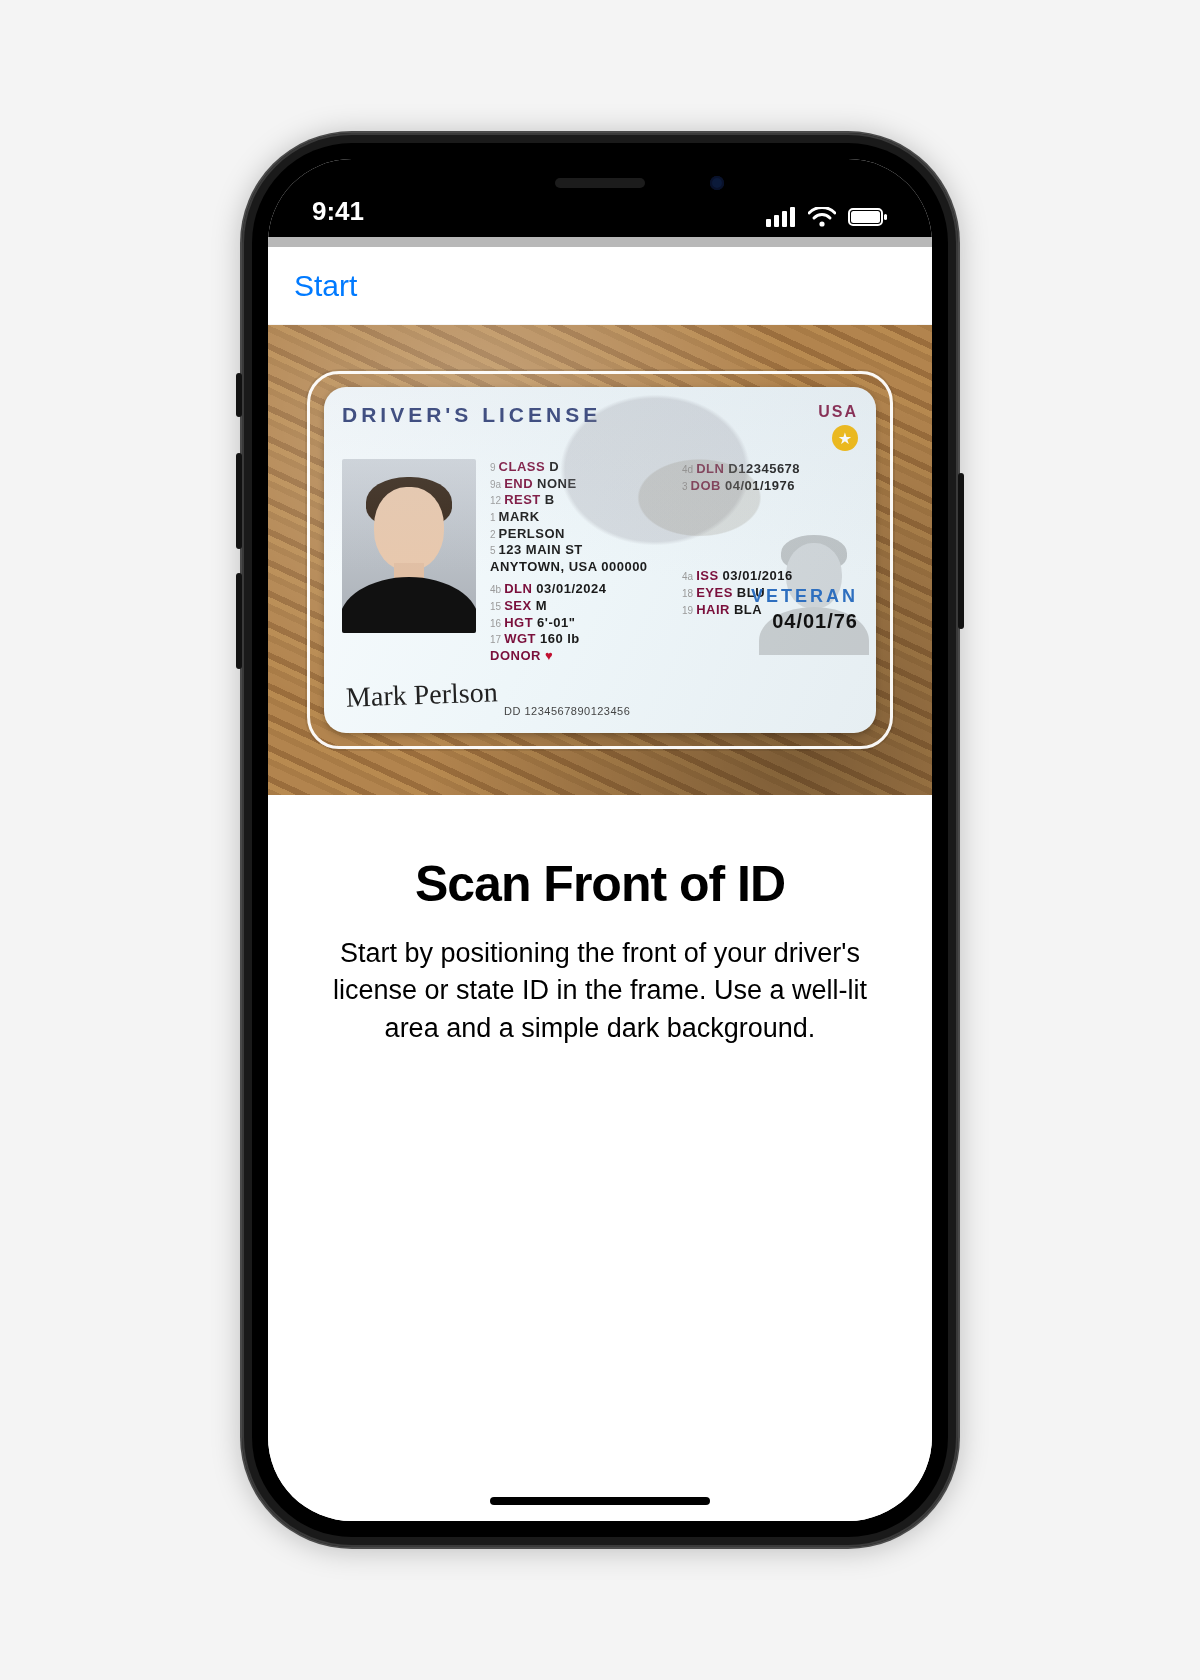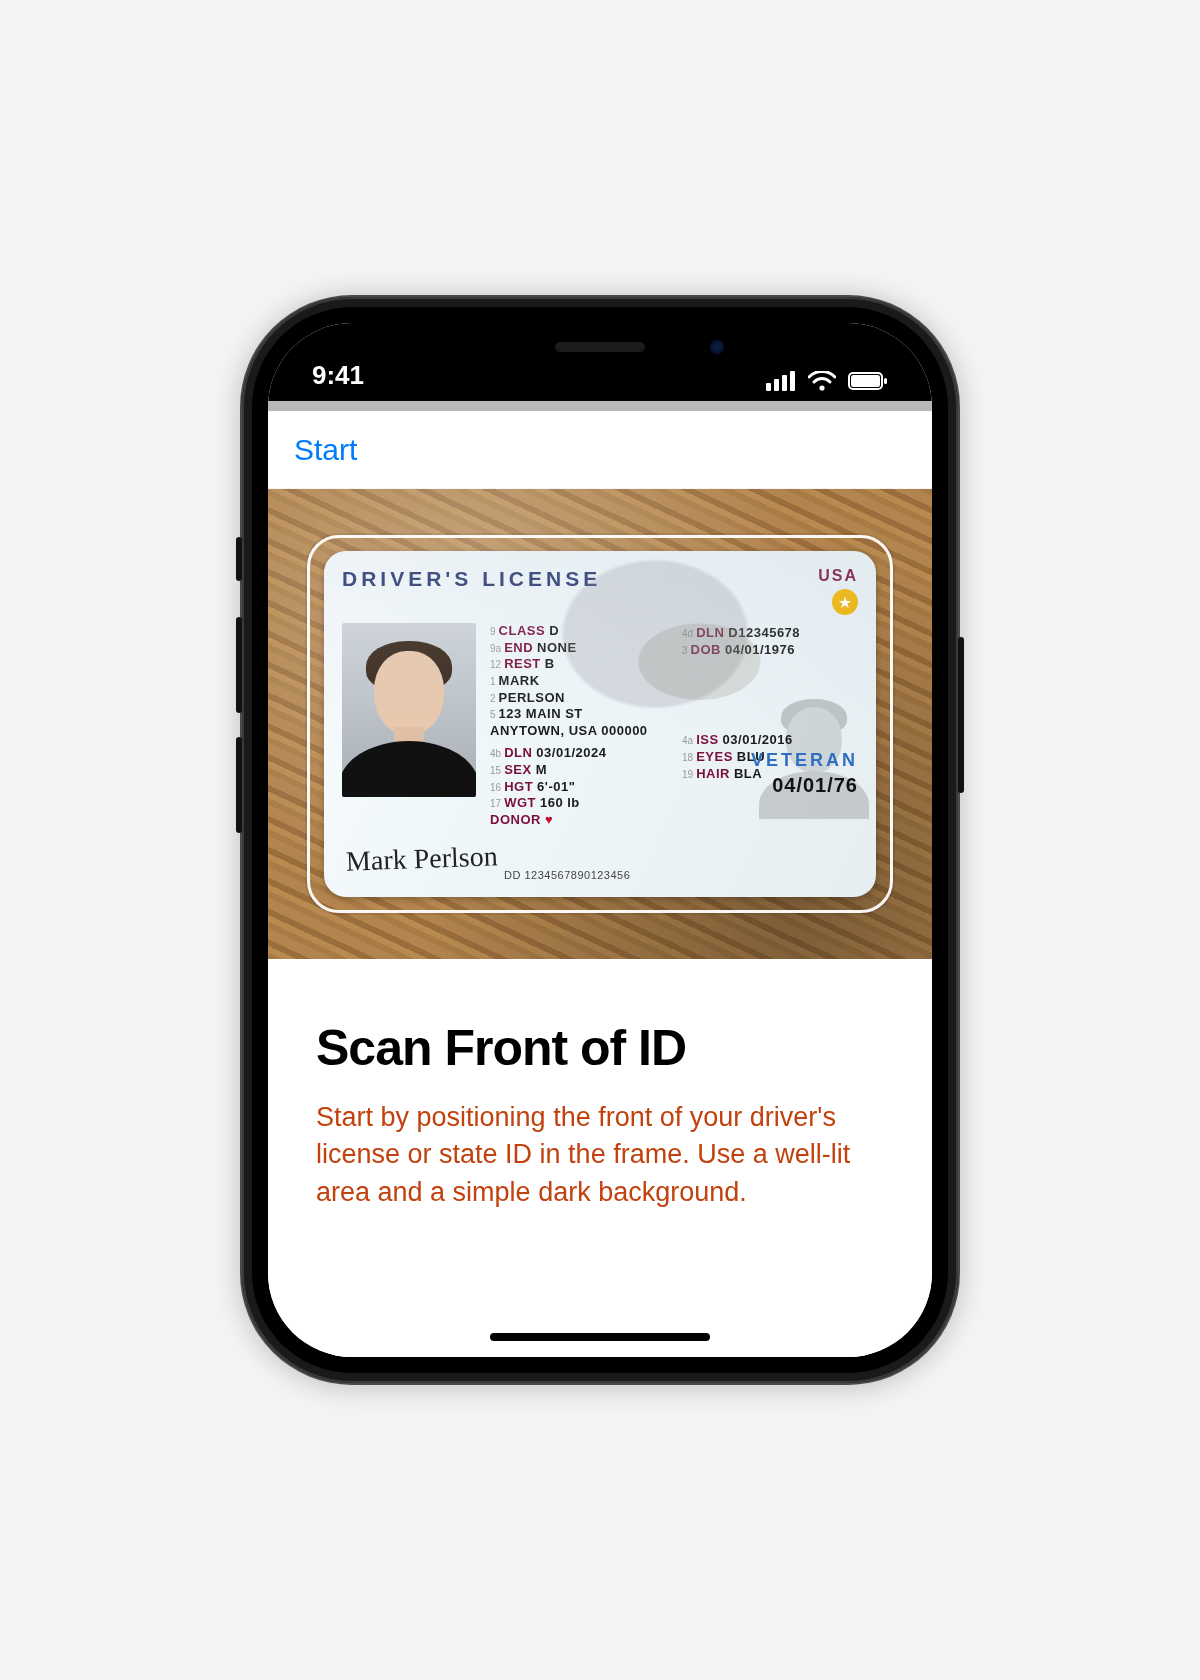--- a/index.html
+++ b/index.html
@@ -10,21 +10,21 @@
     background: #f4f4f4;
     font-family: -apple-system, "Helvetica Neue", Helvetica, Arial, sans-serif;
     display: flex;
     align-items: center;
     justify-content: center;
   }
 
   
   .phone {
     width: 716px;
-    height: 1086px;
+    height: 1414px;
     background: #1a1a1a;
     border-radius: 110px;
     padding: 10px;
     box-shadow:
       0 0 0 2px #4a4a4a,
       inset 0 0 0 2px #3a3a3a,
       0 2px 30px rgba(0,0,0,.25);
     position: relative;
   }
   
@@ -335,33 +335,33 @@
     font-size:11px;
     color:#444;
     letter-spacing:.5px;
   }
 
   
   .instructions {
     flex: 1;
     background:#fff;
     padding: 60px 48px 0 48px;
-    text-align: left;
+    text-align: center;
   }
   .inst-title {
     font-size: 50px;
     font-weight: 800;
     letter-spacing:-1px;
     color:#000;
   }
   .inst-body {
     margin-top: 22px;
     font-size: 27px;
     line-height: 1.38;
-    color:#c2410c;
+    color:#000000;
     font-weight:400;
   }
 
   
   .home-ind {
     position:absolute;
     bottom:16px; left:50%;
     transform:translateX(-50%);
     width:220px; height:8px;
     background:#000;

